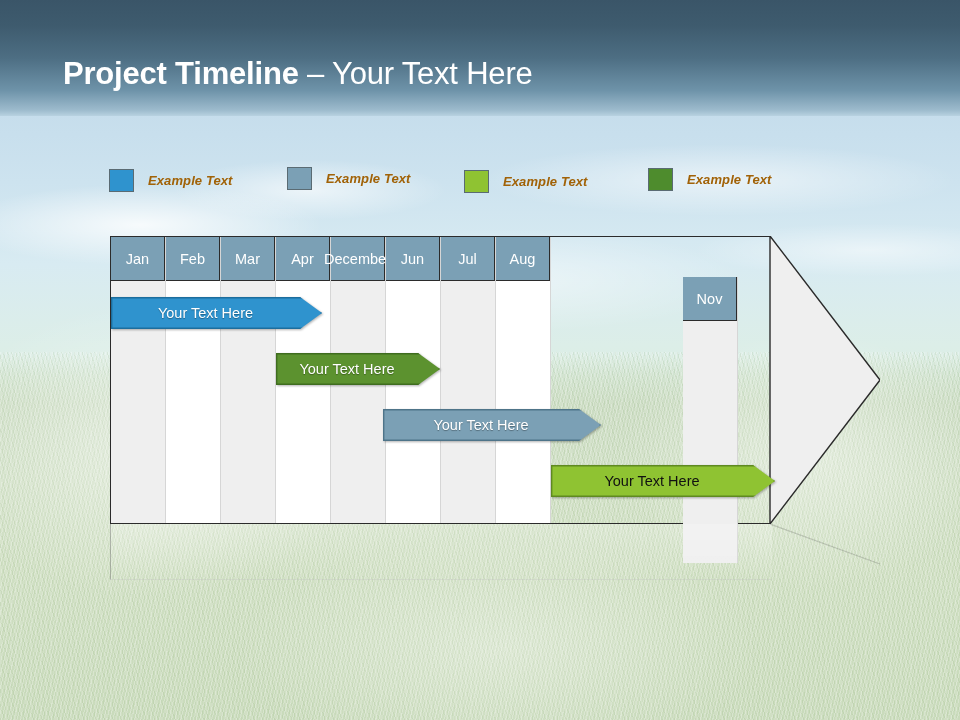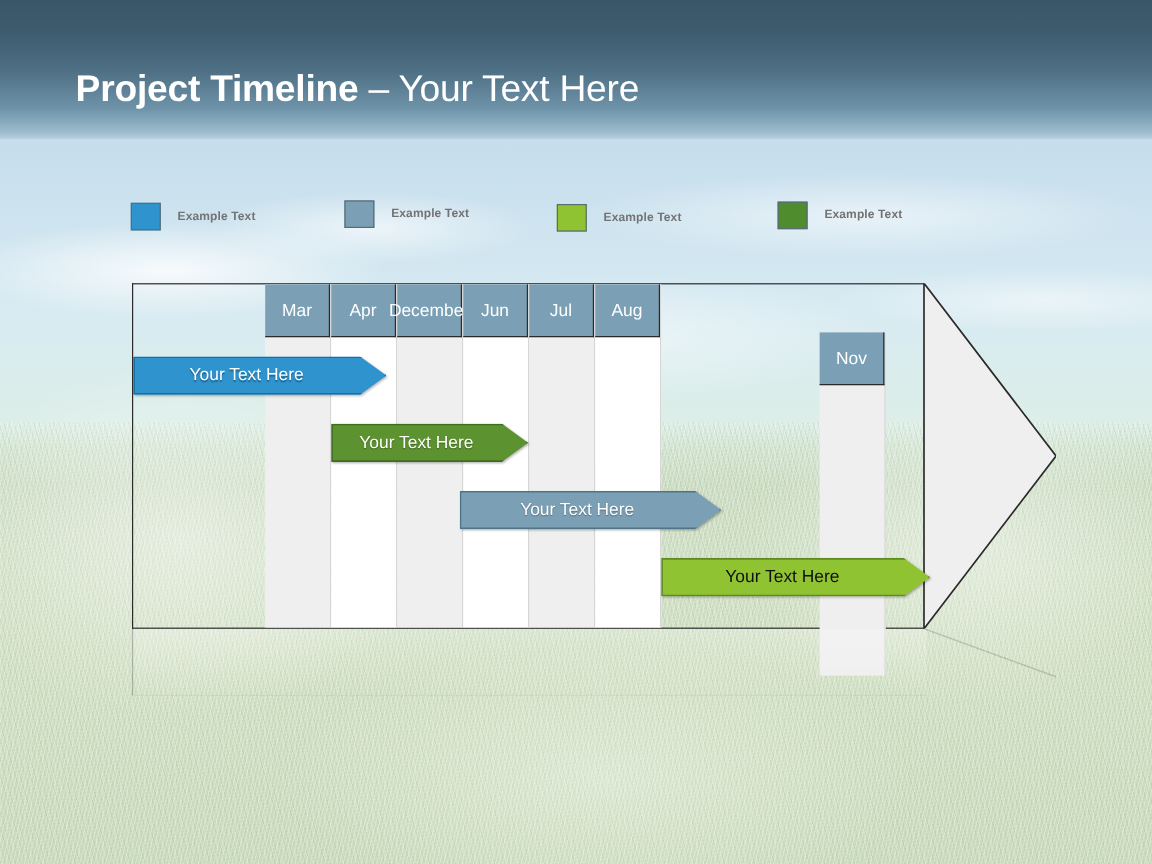--- a/index.html
+++ b/index.html
@@ -73,21 +73,21 @@
   }
   .page-title .strong { font-weight:bold; }
   .page-title .dash { font-weight:normal; }
   .page-title .light { font-weight:normal; }
 
   
   .legend { position:absolute; left:0; top:0; width:960px; height:0; }
   .legend-item { position:absolute; display:flex; align-items:center; white-space:nowrap; }
   .swatch { width:25px; height:23px; border:1px solid #5a6b73; display:block; }
   .legend-label {
-    font-size:10px; font-weight:bold; color:#737373; margin-left:14px; letter-spacing:.1px;
+    font-size:13px; font-weight:bold; color:#a16207; margin-left:14px; letter-spacing:.1px;font-style:italic;
   }
 
   
   .timeline { position:absolute; left:110px; top:236px; width:770px; height:288px; }
 
   .big-arrow { position:absolute; left:0; top:0; width:770px; height:288px; }
 
   .grid { position:absolute; left:0; top:0; width:660px; height:288px;
           border:1px solid #2b2b2b; border-right:none; }
   .col {
@@ -162,20 +162,26 @@
       <span class="swatch" style="background: rgb(78, 140, 45);"></span>
       <span class="legend-label">Example Text</span>
     </div>
   </div>
 
 <div class="timeline">
   <svg class="big-arrow" viewBox="0 0 770 288">
     <polygon id="arrow-poly" points="660,0 770,144 660,288" fill="#efefef" stroke="#2b2b2b" stroke-width="1.4"></polygon>
   </svg>
   <div class="grid" id="grid-root">
+      <div class="col alt" style="left: 0px;">
+        <div class="col-head">Jan</div>
+      </div>
+      <div class="col plain" style="left: 55px;">
+        <div class="col-head">Feb</div>
+      </div>
       <div class="col alt" style="left: 110px;">
         <div class="col-head">Mar</div>
       </div>
       <div class="col plain" style="left: 165px;">
         <div class="col-head">Apr</div>
       </div>
       <div class="col alt" style="left: 220px;">
         <div class="col-head">December</div>
       </div>
       <div class="col plain" style="left: 275px;">

